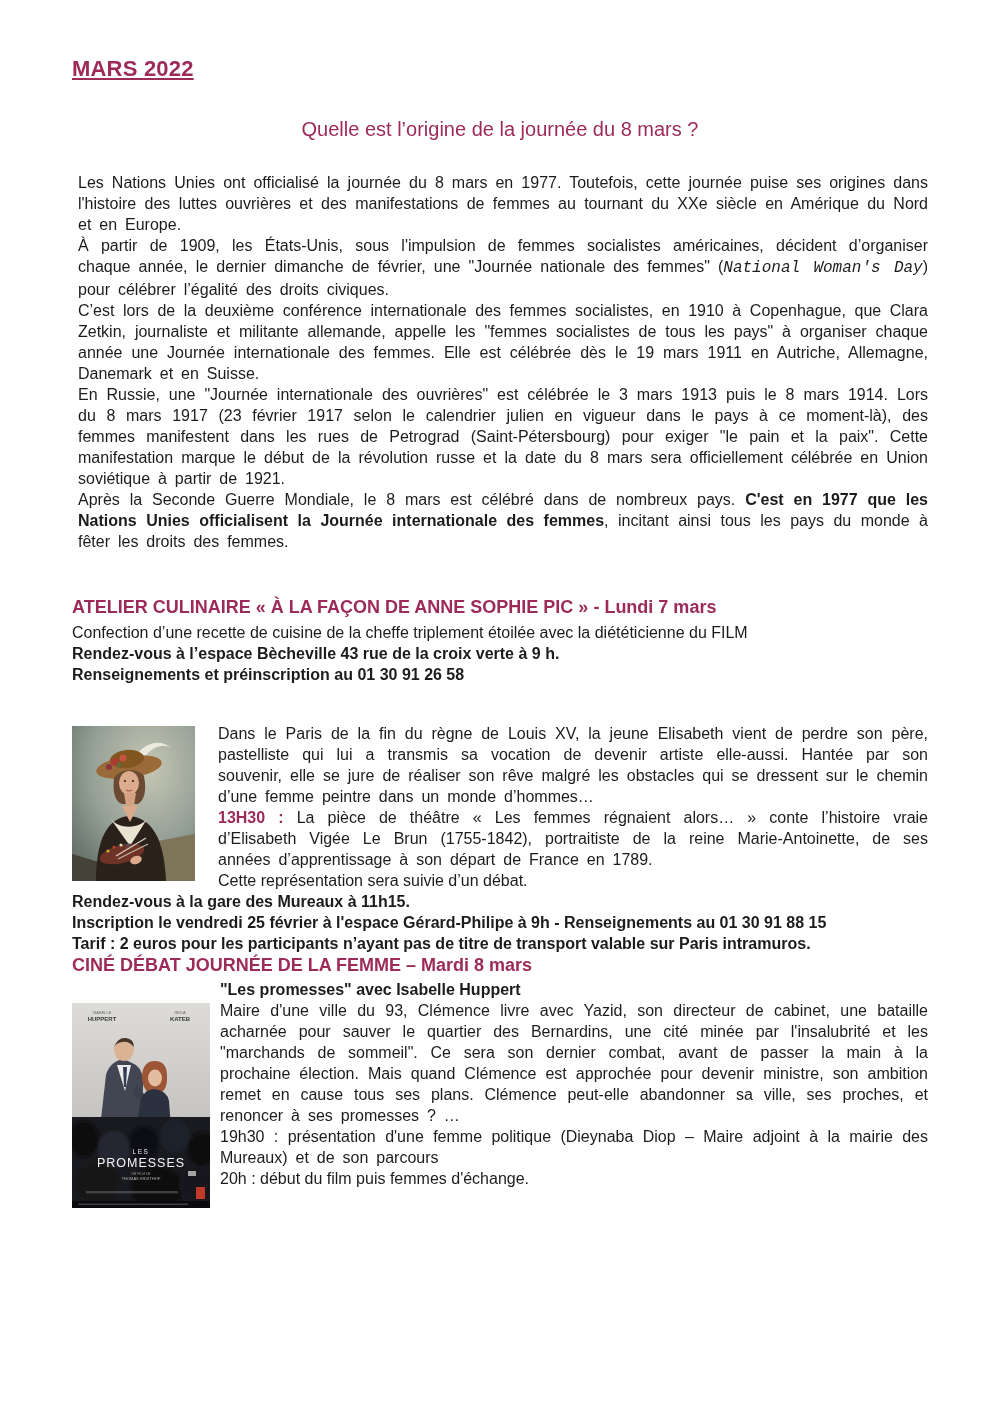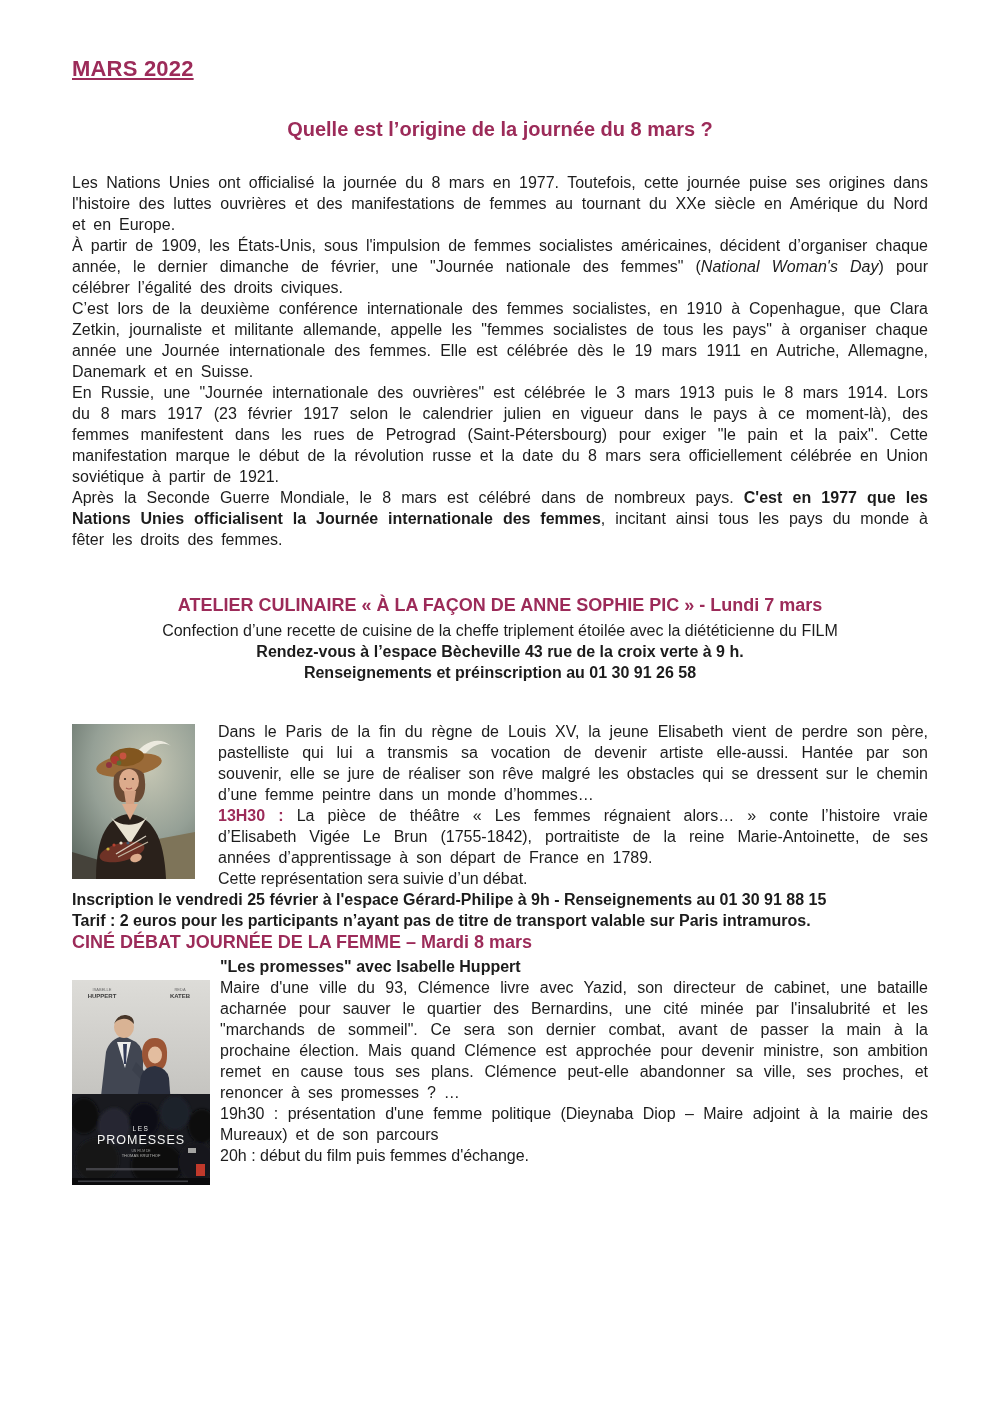--- a/index.html
+++ b/index.html
@@ -20,34 +20,34 @@
   }
   p { margin: 0; font-size: 16px; line-height: 21px; }
   .mars {
     display: inline-block;
     font-size: 22px; font-weight: bold;
     color: var(--accent); text-decoration: underline;
     letter-spacing: .2px;
   }
   .title {
     margin: 36px 0 0 0;
-    font-size: 20px; font-weight: bold;
+    font-size: 20px; font-weight: normal;
     color: var(--accent); text-align: center;
   }
-  .intro { margin-top: 31px; }
+  .intro { margin-top: 31px; margin-left: 6px; }
   .just { text-align: justify; word-spacing: 3.5px; }
-  .it { font-style: italic; }
+  .it { font-style: italic; font-family: Liberation Mono, monospace; }
   b, .bold { font-weight: bold; }
   .accent { color: var(--accent); }
   .sec-h {
     font-size: 18px; font-weight: bold;
     color: var(--accent); line-height: 22px;
     margin: 0;
   }
-  .atelier { margin-top: 44px; text-align: center; }
+  .atelier { margin-top: 44px; }
   .atelier .sec-h { margin-bottom: 4px; }
   .theatre { margin-top: 38px; }
   .theatre-body { margin-top: 6px; }
   .painting {
     float: left;
     width: 123px; height: 155px;
     margin: 3px 23px 6px 0;
   }
   .clear { clear: left; }
   .cine { }
@@ -116,20 +116,21 @@
         <circle cx="42" cy="121" r="1.6" fill="#b8402f"></circle>
         <circle cx="49" cy="119" r="1.6" fill="#e6ddc8"></circle>
         <circle cx="56" cy="119" r="1.6" fill="#3c5a74"></circle>
         <line x1="44" y1="130" x2="74" y2="112" stroke="#d8cfc0" stroke-width="1.4"></line>
         <line x1="46" y1="133" x2="76" y2="118" stroke="#c4b8a4" stroke-width="1.2"></line>
         <ellipse cx="64" cy="134" rx="6" ry="4" fill="#dcab8c" transform="rotate(-20 64 134)"></ellipse>
       </svg>
       <p class="just">Dans le Paris de la fin du règne de Louis XV, la jeune Elisabeth vient de perdre son père, pastelliste qui lui a transmis sa vocation de devenir artiste elle-aussi. Hantée par son souvenir, elle se jure de réaliser son rêve malgré les obstacles qui se dressent sur le chemin d’une femme peintre dans un monde d’hommes…</p>
       <p class="just"><span class="accent bold">13H30 :</span><span> La pièce de théâtre « Les femmes régnaient alors… » conte l’histoire vraie d’Elisabeth Vigée Le Brun (1755-1842), portraitiste de la reine Marie-Antoinette, de ses années d’apprentissage à son départ de France en 1789.</span></p>
       <p>Cette représentation sera suivie d’un débat.</p>
+      <p class="bold clear">Rendez-vous à la gare des Mureaux à 11h15.</p>
       <p class="bold">Inscription le vendredi 25 février à l'espace Gérard-Philipe à 9h - Renseignements au 01 30 91 88 15</p>
       <p class="bold">Tarif : 2 euros pour les participants n’ayant pas de titre de transport valable sur Paris intramuros.</p>
     </div>
   </div>
 
   <div class="cine">
     <p class="sec-h">CINÉ DÉBAT JOURNÉE DE LA FEMME – Mardi 8 mars</p>
     <p class="cine-sub">"Les promesses" avec Isabelle Huppert</p>
     <svg class="poster" viewBox="0 0 138 205" xmlns="http://www.w3.org/2000/svg" role="img">
       <defs>

